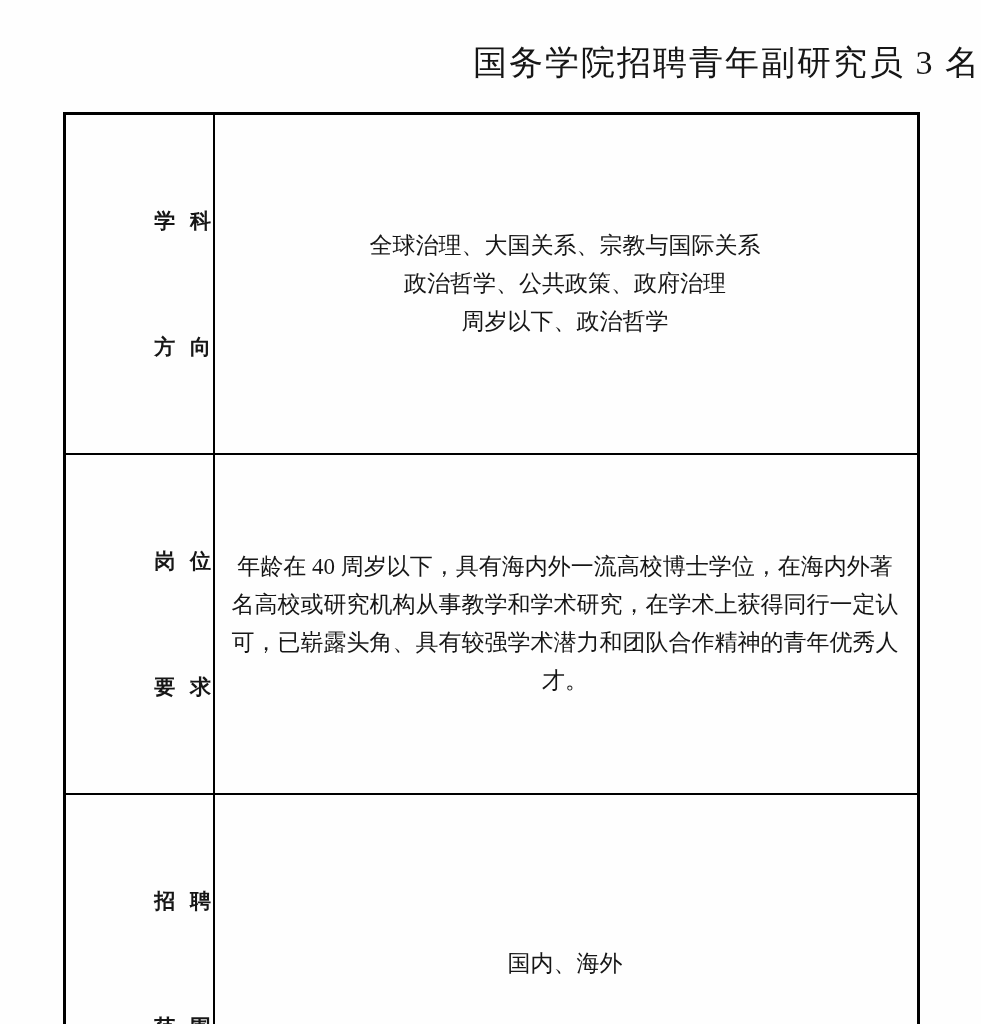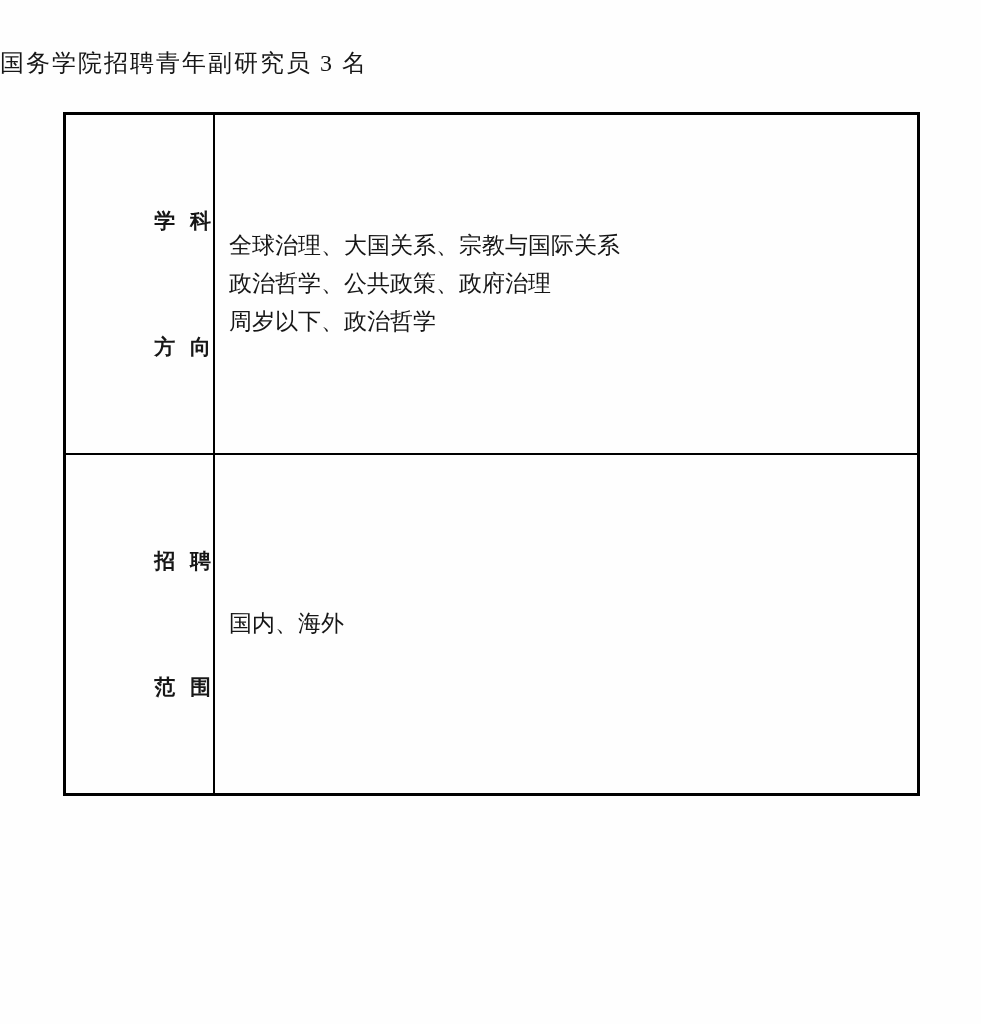--- a/index.html
+++ b/index.html
@@ -10,22 +10,22 @@
     color: #161616;
   }
   .page {
     position: relative;
     width: 981px; height: 1024px;
     background: #fefefe;
     overflow: hidden;
   }
   .doc-title {
     margin: 44px 0 0 0;
-    text-align: left;
-    font-size: 24px;
+    text-align: right;
+    font-size: 34px;
     font-weight: 500;
     letter-spacing: 2px;
     line-height: 38px;
     font-family: "Liberation Serif", "DejaVu Serif", serif;
   }
   table.notice {
     border-collapse: collapse;
     margin: 30px 0 0 63px;
     width: 857px;
     table-layout: fixed;
@@ -40,20 +40,21 @@
     font-size: 21px;
     line-height: 42px;
     white-space: pre-wrap;
     letter-spacing: 1px;
     margin-left: 28px;
   }
   td.cnt {
     padding: 8px 16px 8px 14px;
     font-size: 23px;
     line-height: 38px;
+    text-align: center;
   }
   .h0 { height: 112px; }
   .h1 { height: 146px; }
   .h2 { height: 100px; }
 </style>
 </head>
 <body>
 
 <div class="page">
 
@@ -66,20 +67,29 @@
           <div>学  科</div>
           <div>方  向</div>
         </td>
         <td class="cnt h0">
           <div>全球治理、大国关系、宗教与国际关系</div>
           <div>政治哲学、公共政策、政府治理</div>
           <div>周岁以下、政治哲学</div>
         </td>
       </tr>
 
+      <tr>
+        <td class="lbl h1">
+          <div>岗  位</div>
+          <div>要  求</div>
+        </td>
+        <td class="cnt h1">
+          <div>年龄在 40 周岁以下，具有海内外一流高校博士学位，在海内外著名高校或研究机构从事教学和学术研究，在学术上获得同行一定认可，已崭露头角、具有较强学术潜力和团队合作精神的青年优秀人才。</div>
+        </td>
+      </tr>
 
       <tr>
         <td class="lbl h2">
           <div>招  聘</div>
           <div>范  围</div>
         </td>
         <td class="cnt h2">
           <div>国内、海外</div>
         </td>
       </tr>

